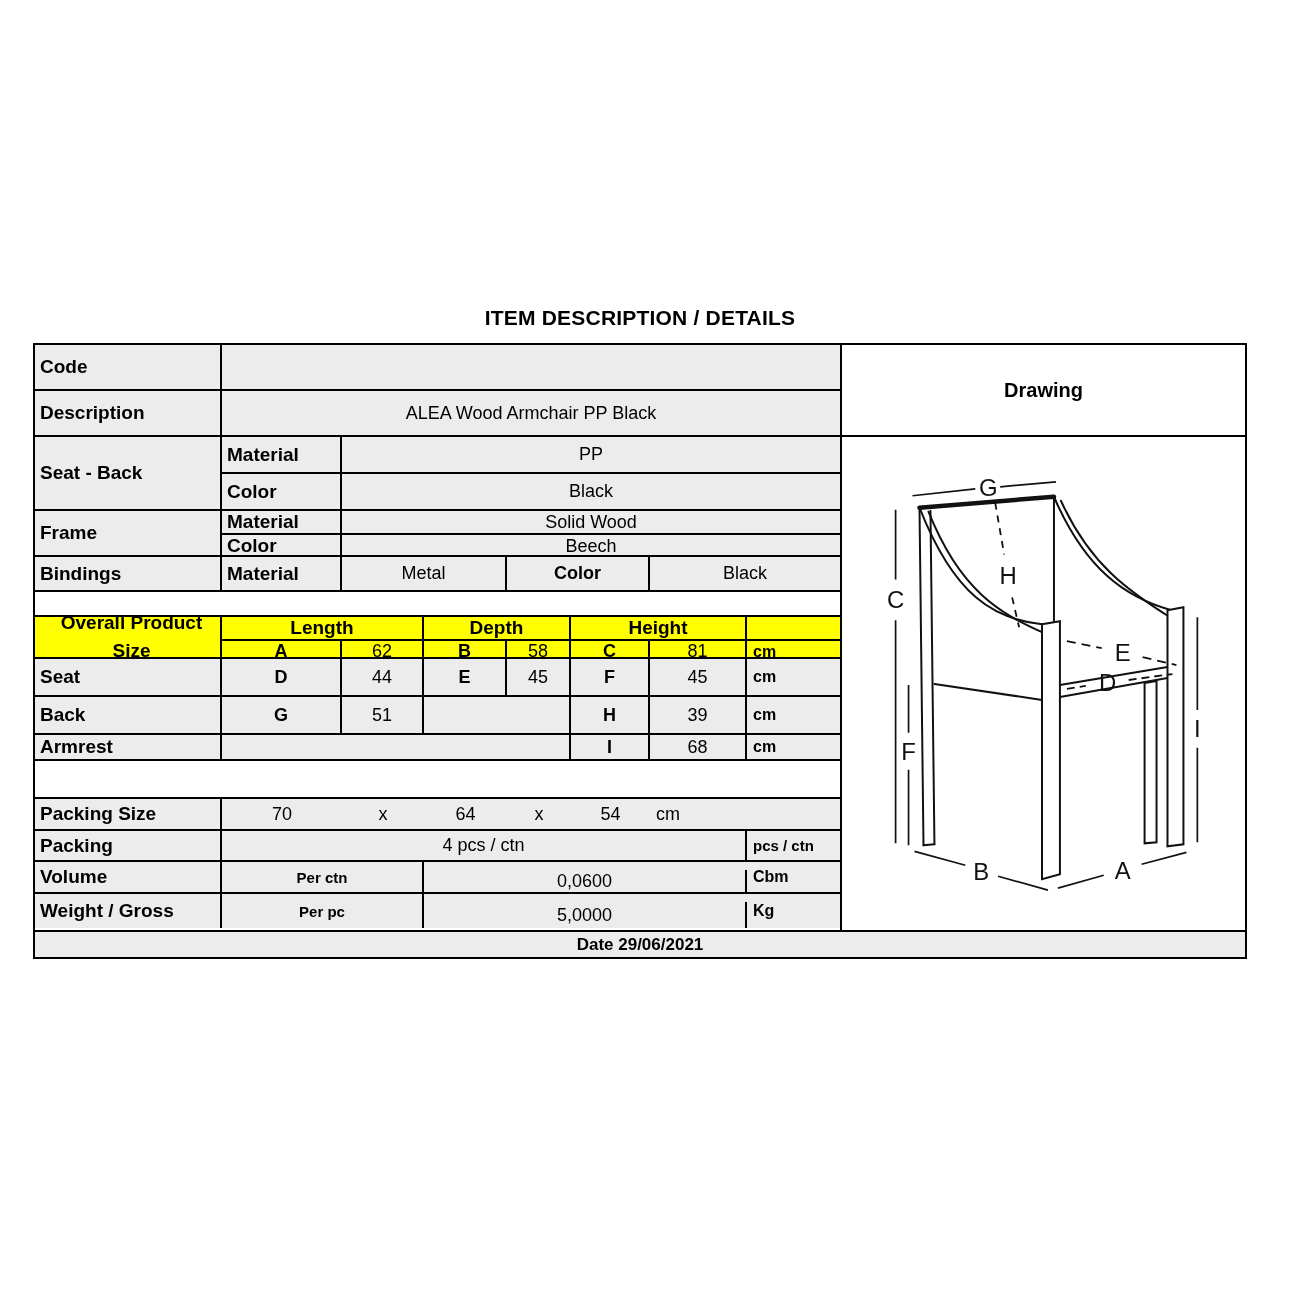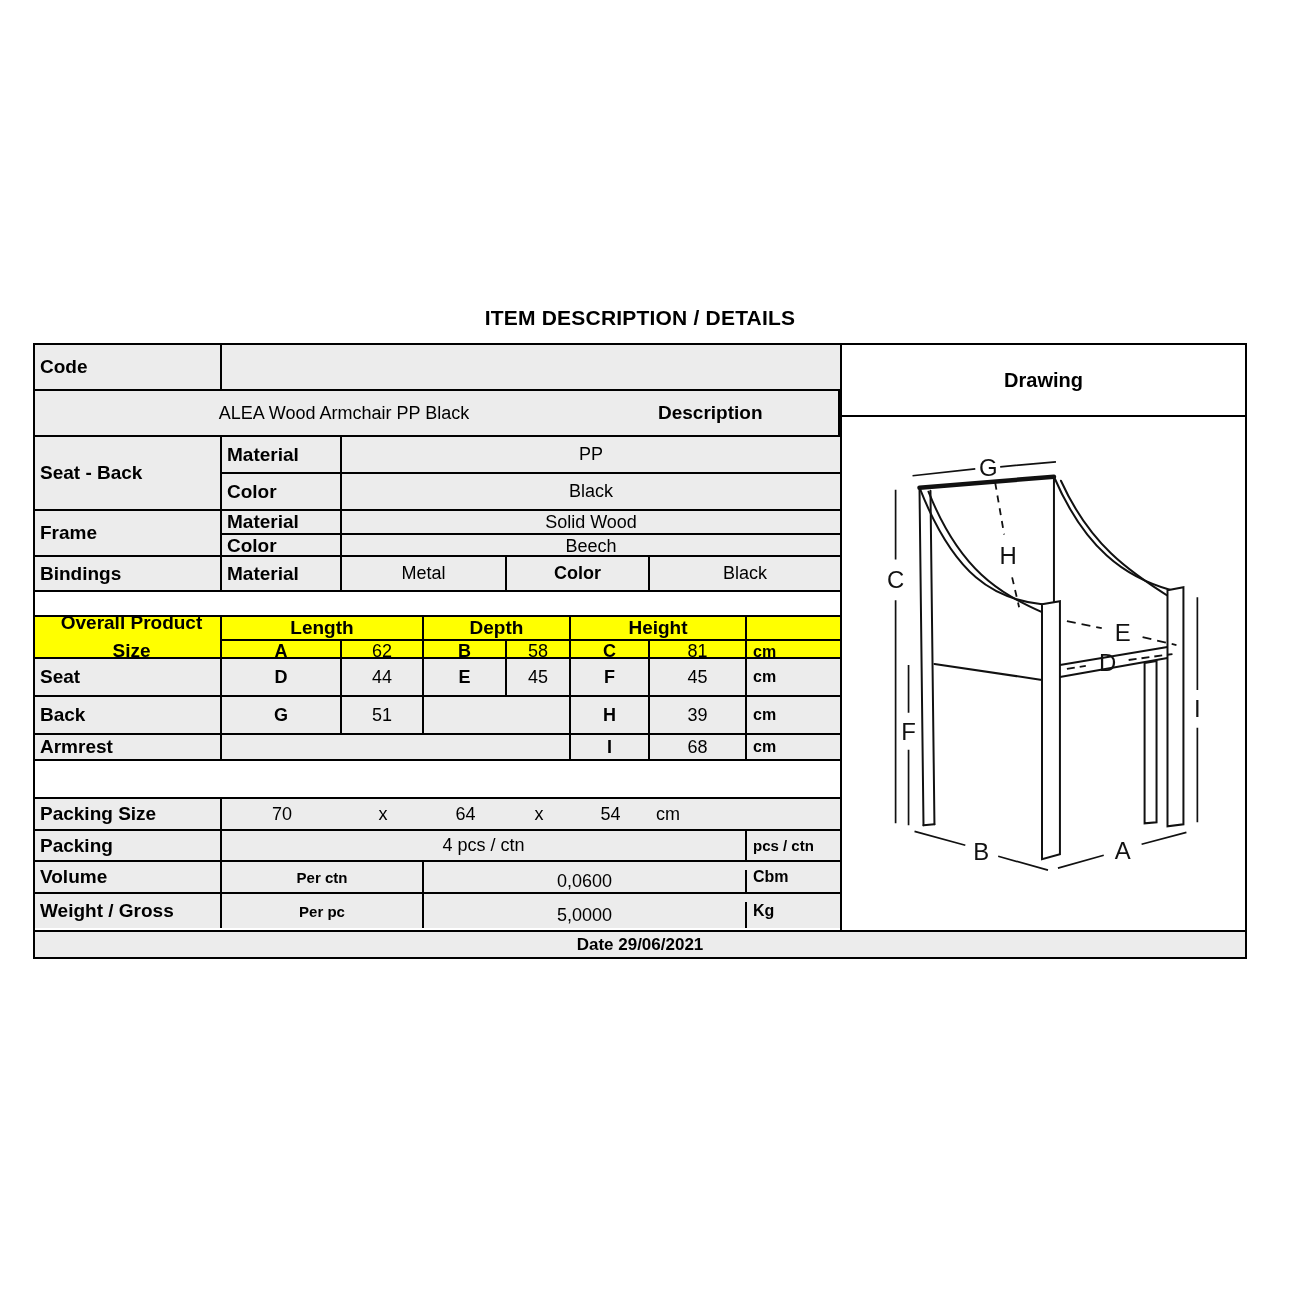--- a/index.html
+++ b/index.html
@@ -47,21 +47,21 @@
 
   .h46 { height:46px; } .h74 { height:74px; } .h66 { height:46px; }
   .h35 { height:35px; } .h25 { height:25px; } .h57 { height:42px;padding-left:8px; }
   .h27 { height:38px; } .h26 { height:26px; } .h32 { height:32px; }
   .h31 { height:31px; } .h34 { height:34px; }
 
   .ovl-label { font-weight:bold; font-size:19px; line-height:1.45;
     text-align:center; width:100%; }
 
   .drawcol { position:absolute; left:807px; top:0; width:403px; height:585px; background:#fff; }
-  .drawhead { height:72px; border-bottom:2px solid #000; display:flex;
+  .drawhead { height:92px; border-bottom:2px solid #000; display:flex;
     align-items:center; justify-content:center; font-size:20px; font-weight:bold; }
   .drawarea { height:491px; }
 
   .daterow { position:absolute; left:0; top:585px; width:1210px; height:27px;
     border-top:2px solid #000; display:flex; align-items:center; justify-content:center;
     font-size:17px; font-weight:bold; background:#ececec; }
 
   svg text { font-family:"Liberation Sans", sans-serif; font-size:24px; fill:#111; }
 </style>
 </head>
@@ -71,22 +71,22 @@
 
 <div class="sheet">
 
   <div class="leftcol">
 
     <div class="band h46 gray">
       <div class="c w-label br lbl">Code</div>
     </div>
 
     <div class="band h46 gray">
+      <div class="c w-label br lbl">Description</div>
       <div class="c jc val" style="flex:1">ALEA Wood Armchair PP Black</div>
-      <div class="c w-label br lbl">Description</div>
     </div>
 
     <div class="band h74 gray">
       <div class="c w-label br lbl">Seat - Back</div>
       <div class="subcol">
         <div class="subrow bb">
           <div class="c w-c1 br lbl">Material</div>
           <div class="c jc val" style="flex:1">PP</div>
         </div>
         <div class="subrow">

